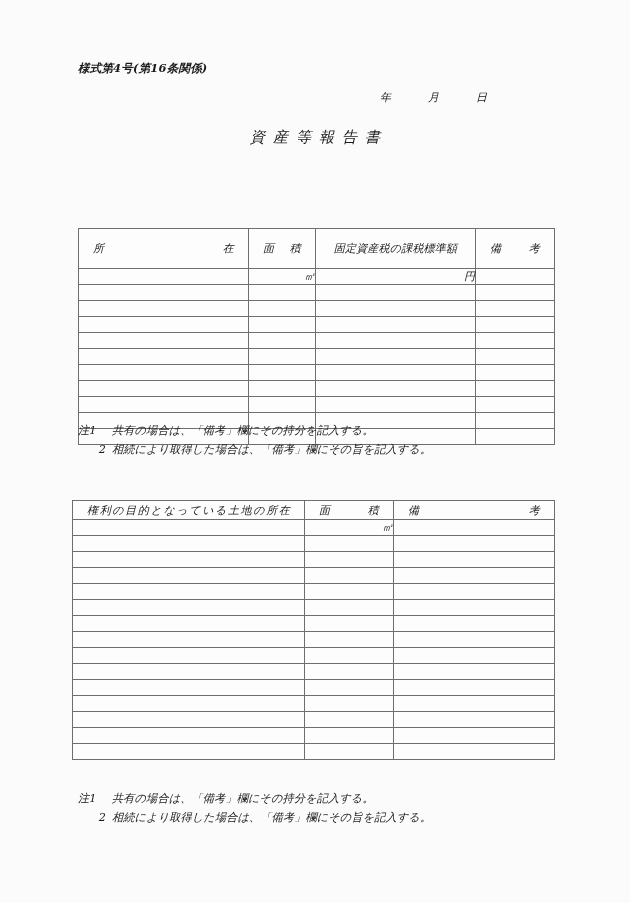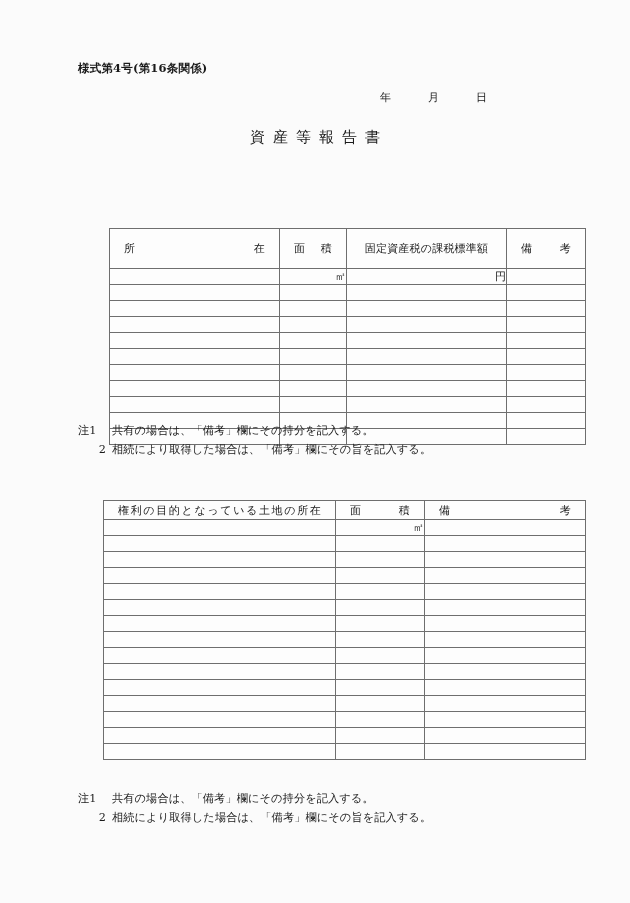--- a/index.html
+++ b/index.html
@@ -16,20 +16,21 @@
     position: relative;
     overflow: hidden;
     -webkit-font-smoothing: antialiased;
   }
 
   .page {
     position: relative;
     width: 548px;
     height: 903px;
     box-sizing: border-box;
+    font-style: italic;
   }
 
   
   .form-number {
     position: absolute;
     left: 78px;
     top: 61px;
     font-size: 11.5px;
     font-weight: bold;
     letter-spacing: 0.2px;
@@ -91,21 +92,20 @@
   }
   #section-1-heading { left: 74px; top: 202px; }
   #section-2-heading { left: 74px; top: 479px; }
 
   
   table.form-table {
     position: absolute;
     border-collapse: collapse;
     table-layout: fixed;
     background: #fdfdfd;
-    margin-left: 31px;
   }
   table.form-table td,
   table.form-table th {
     border: 1px solid #6e6e6e;
     padding: 0;
     font-weight: normal;
     font-size: 11px;
     height: 16px;
     box-sizing: border-box;
   }

